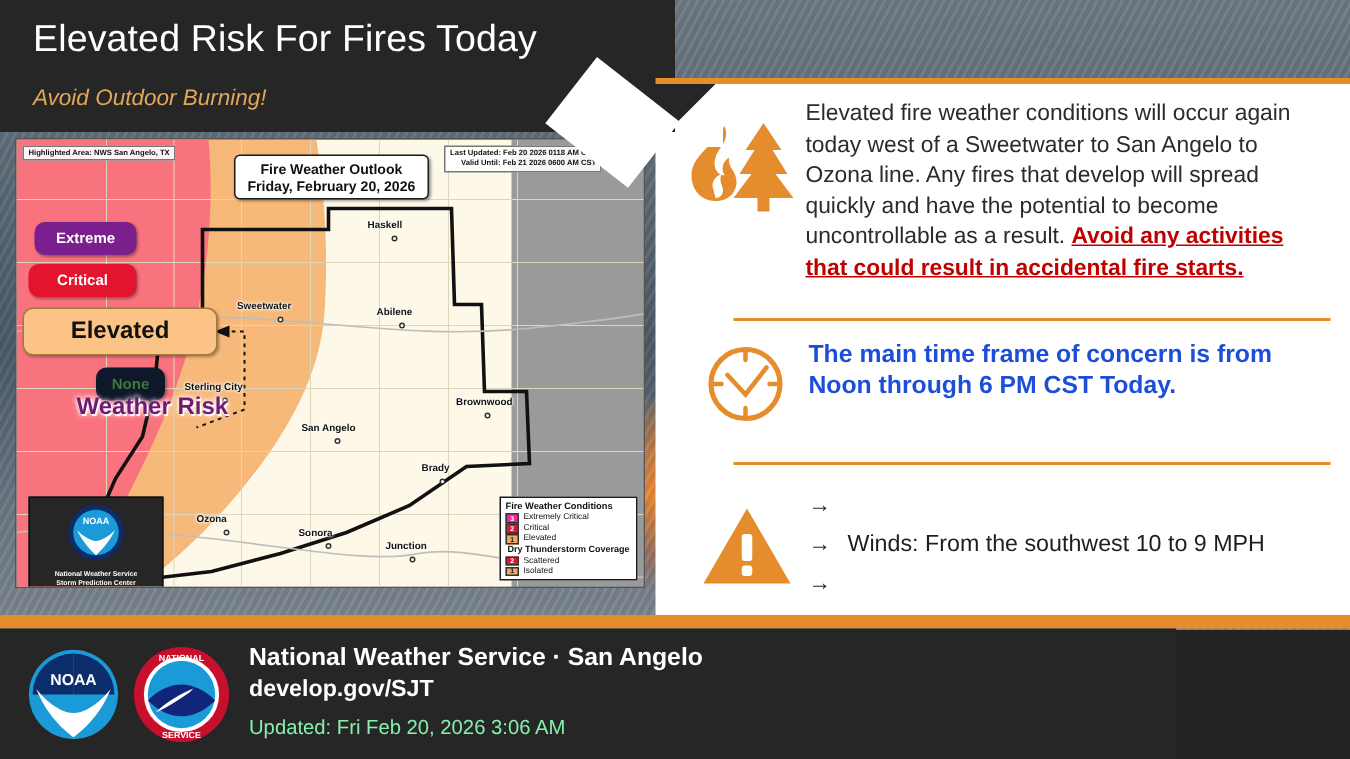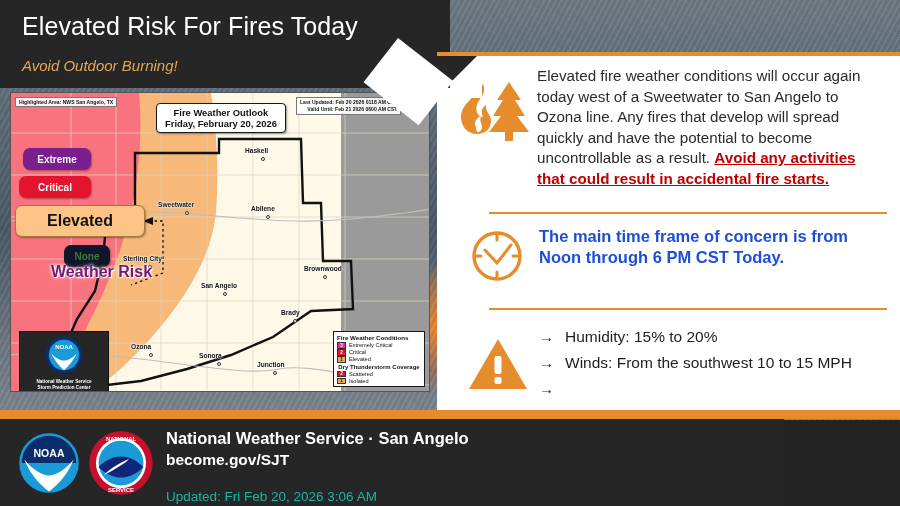--- a/index.html
+++ b/index.html
@@ -108,21 +108,21 @@
     position: absolute; left: 0; top: 410px; width: 900px; height: 9px;
     background: #e58c2c; z-index: 9;
   }
   .footer {
     position: absolute; left: 0; top: 419px; width: 784px; height: 87px;
     background: #262626; z-index: 9;
   }
   .footer-text { position: absolute; left: 166px; top: 10px; }
   .footer-l1 { font-size: 16.5px; font-weight: bold; color: #ffffff; }
   .footer-l2 { font-size: 15.5px; font-weight: bold; color: #ffffff; margin-top: 3px; }
-  .footer-l3 { font-size: 13.5px; color: #14b8a6; margin-top: 20px; }
+  .footer-l3 { font-size: 13.5px; color: #86efac; margin-top: 8px; }
 
   
   .noaa-logo {
     position: absolute; left: 18px; top: 432px; width: 62px; height: 62px; z-index: 10;
   }
   .nws-logo {
     position: absolute; left: 88px; top: 430px; width: 66px; height: 66px; z-index: 10;
   }
 
   
@@ -389,41 +389,40 @@
     <div class="warn-icon">
       <svg width="62" height="56" viewBox="0 0 62 56">
         <path d="M31,3 L60,53 L2,53 Z" fill="#e58c2c"></path>
         <rect x="27.5" y="20" width="7" height="18" rx="2" fill="#fff"></rect>
         <rect x="27.5" y="41" width="7" height="7" rx="2" fill="#fff"></rect>
       </svg>
     </div>
     <div class="bullets">
       <div class="bullet">
         <span class="bullet-arrow">→</span>
-        <span>Humidity: 15% to 20%</span>
       </div>
       <div class="bullet">
         <span class="bullet-arrow">→</span>
-        <span>Winds: From the southwest 10 to 15 MPH</span>
+        <span>Winds: From the southwest 10 to 9 MPH</span>
       </div>
       <div class="bullet">
         <span class="bullet-arrow">→</span>
       </div>
     </div>
   </div>
 </div>
 <div class="panel-topline"></div>
 <div class="panel-corner-inner"></div>
 <div class="header-notch"></div>
 
 <div class="orange-bar"></div>
 <div class="footer">
   <div class="footer-text">
     <div class="footer-l1">National Weather Service · San Angelo</div>
-    <div class="footer-l2">become.gov/SJT</div>
+    <div class="footer-l2">develop.gov/SJT</div>
     <div class="footer-l3">Updated: Fri Feb 20, 2026 3:06 AM</div>
   </div>
 </div>
 
 <svg class="noaa-logo" viewBox="0 0 100 100">
   <circle cx="50" cy="50" r="48" fill="#1a9bd7"></circle>
   <path d="M50,6 A44,44 0 0,1 94,50 L50,50 Z" fill="#0b2d6b"></path>
   <path d="M50,6 A44,44 0 0,0 6,50 L50,50 Z" fill="#0b2d6b"></path>
   <text x="50" y="40" font-size="17" font-weight="bold" fill="#fff" text-anchor="middle" font-family="Liberation Sans, sans-serif">NOAA</text>
   <path d="M10,44 C22,74 40,88 50,96 C60,88 78,74 90,44 C76,62 60,70 50,70 C40,70 24,62 10,44 Z" fill="#fff"></path>

